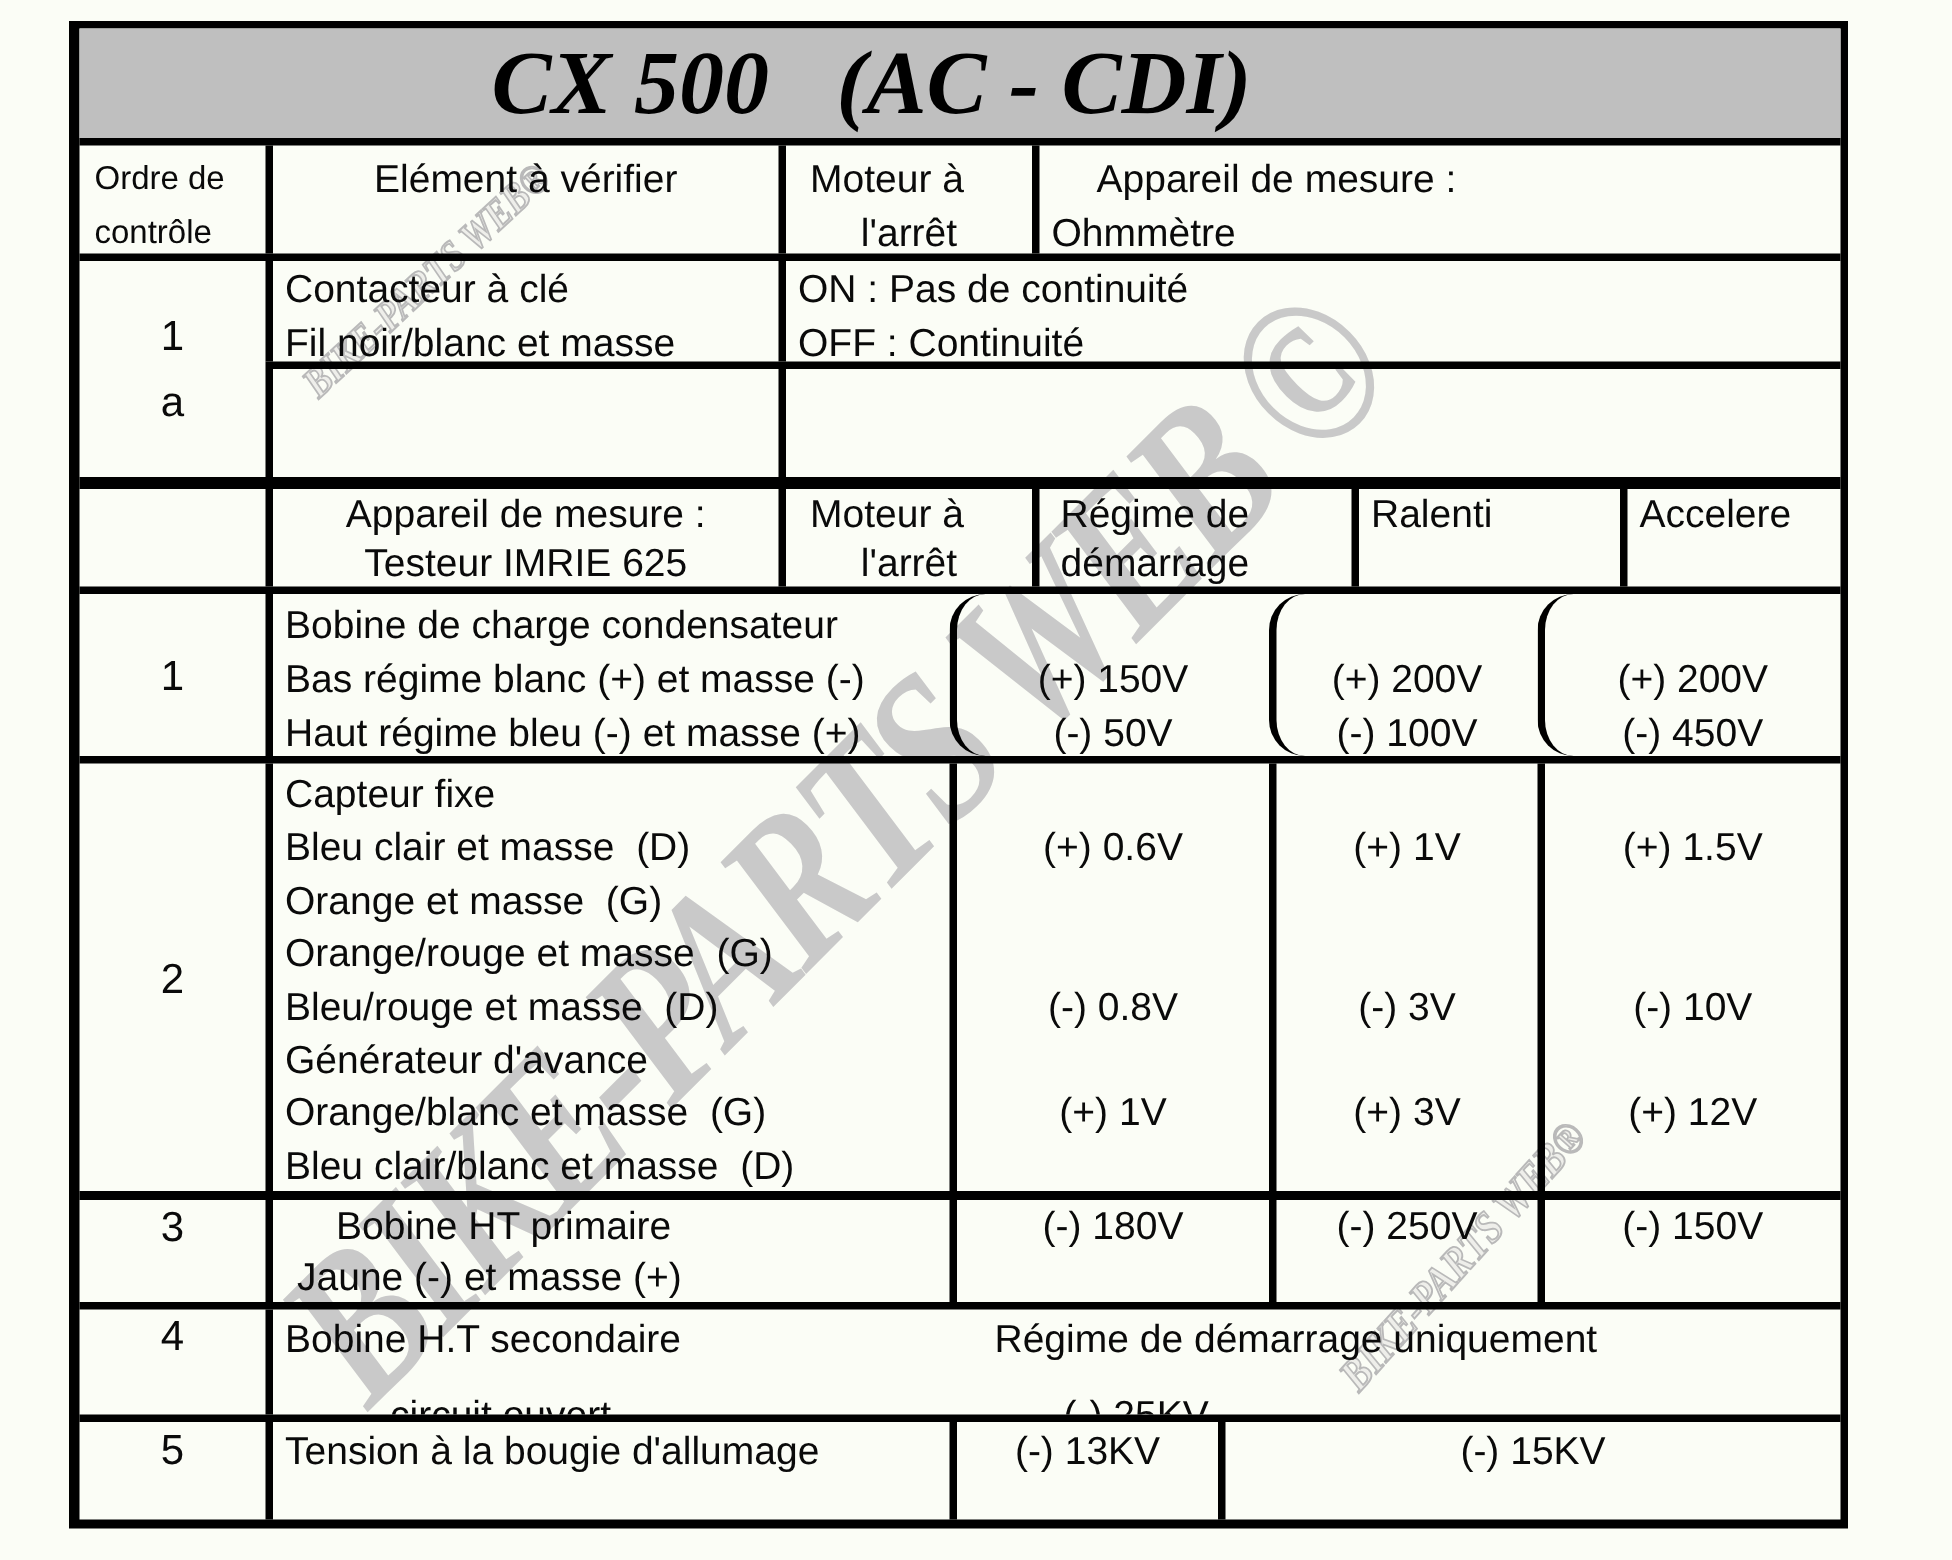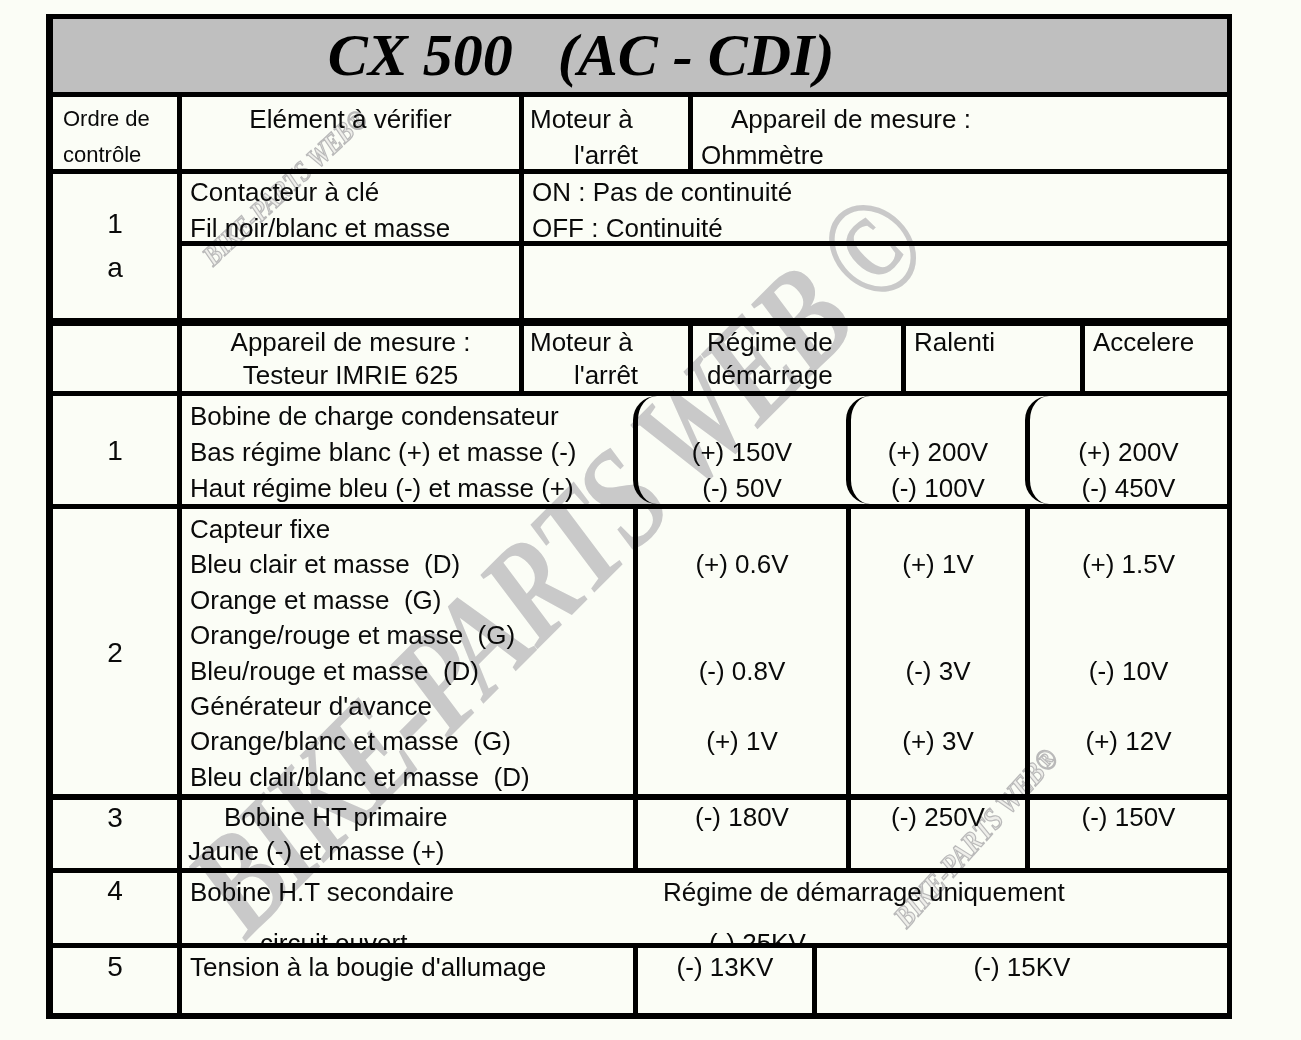--- a/index.html
+++ b/index.html
@@ -31,21 +31,21 @@
     display:flex;flex-direction:column;
   }
   .band{display:flex;flex-direction:row;box-sizing:border-box;border-top:5px solid #000;}
   .cell{box-sizing:border-box;border-left:5px solid #000;overflow:hidden;}
   .no-bl{border-left:none;}
   .w-a{width:124px;}.w-b{width:342px;}.w-c{width:169px;}
   .w-d{width:213px;}.w-e{width:179px;}.w-bc{width:456px;}
   .w-rest{flex:1;}
   .cell div{font-size:26px;line-height:36px;}
   .pre{white-space:pre;}
-  .pl6{padding-left:6px;}.pl8{padding-left:8px;}.pl10{padding-left:10px;}
+  .pl6{padding-left:16px;}.pl8{padding-left:8px;}.pl10{padding-left:10px;}
   .pl14{padding-left:14px;}.pl38{padding-left:38px;}.pl42{padding-left:42px;}
   .ta-c{text-align:center;}
   .num{display:flex;align-items:flex-start;justify-content:center;font-size:28px;line-height:36px;}
   .num-mid{align-items:center;}
   
   .b-title{height:73px;border-top:none;background:#bfbfbf;
     display:flex;align-items:center;justify-content:center;padding-right:118px;box-sizing:border-box;}
   .title-text{
     font-family:"Liberation Serif",serif;font-weight:bold;font-style:italic;
     font-size:60px;letter-spacing:0px;color:#000;

